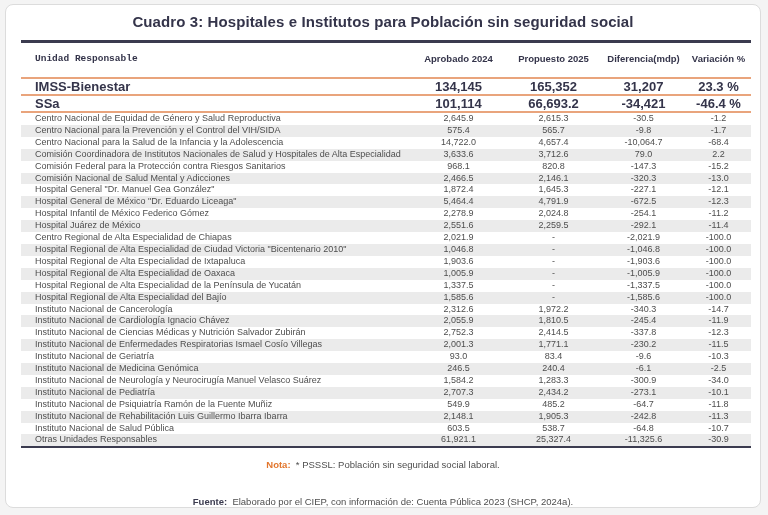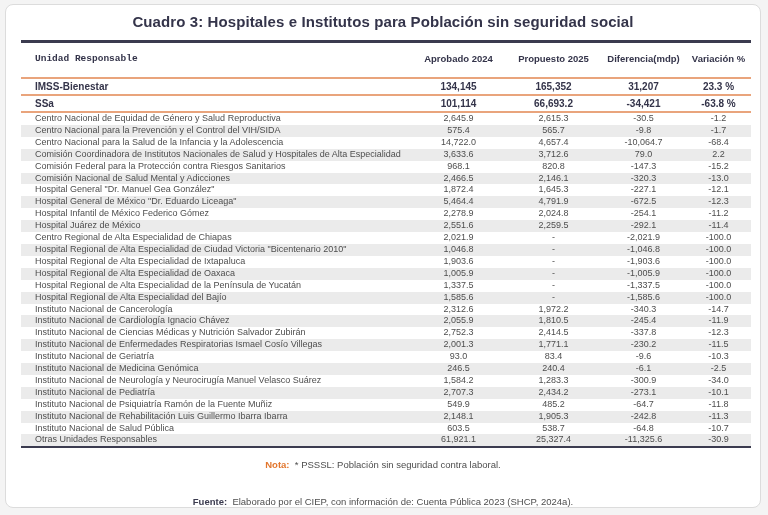--- a/index.html
+++ b/index.html
@@ -28,21 +28,21 @@
   col.c-aprobado{width:95px;}
   col.c-propuesto{width:95px;}
   col.c-diferencia{width:85px;}
   col.c-variacion{width:65px;}
   thead th{
     font-size:9.5px;font-weight:bold;color:#34344a;
     padding:10px 2px 13px 2px;text-align:center;white-space:nowrap;
   }
   thead th:first-child{text-align:left;padding-left:14px;font-family:Liberation Mono, monospace;}
   tbody.summary td{
-    font-size:10px;font-weight:bold;color:#34344a;
+    font-size:13px;font-weight:bold;color:#34344a;
     line-height:15px;padding:0 2px;text-align:center;white-space:nowrap;
   }
   tbody.summary td:first-child{text-align:left;padding-left:14px;}
   tbody.summary tr{border-top:2px solid #e9a47c;}
   tbody.summary tr:last-child{border-bottom:2px solid #e9a47c;}
   tbody.data td{
     font-size:9px;color:#4e4e4e;line-height:11.9px;
     padding:0 2px;text-align:center;white-space:nowrap;
     overflow:hidden;text-overflow:ellipsis;
   }
@@ -84,21 +84,21 @@
           <td>134,145</td>
           <td>165,352</td>
           <td>31,207</td>
           <td>23.3 %</td>
         </tr>
         <tr>
           <td>SSa</td>
           <td>101,114</td>
           <td>66,693.2</td>
           <td>-34,421</td>
-          <td>-63.8 %</td>
+          <td>-46.4 %</td>
         </tr>
       </tbody>
     <tbody class="data" id="data-body">
         <tr>
           <td>Centro Nacional de Equidad de Género y Salud Reproductiva</td>
           <td>2,645.9</td>
           <td>2,615.3</td>
           <td>-30.5</td>
           <td>-1.2</td>
         </tr>
@@ -288,16 +288,16 @@
           <td>Otras Unidades Responsables</td>
           <td>61,921.1</td>
           <td>25,327.4</td>
           <td>-11,325.6</td>
           <td>-30.9</td>
         </tr>
       </tbody>
   </table>
 
   <div class="footer">
-    <div class="nota-line"><span class="nota-label">Nota:</span>&nbsp; <span class="text">* PSSSL: Población sin seguridad contra laboral.</span></div>
+    <div class="nota-line"><span class="nota-label">Nota:</span>&nbsp; <span class="text">* PSSSL: Población sin seguridad social laboral.</span></div>
     <div class="fuente-line"><span class="fuente-label">Fuente:</span>&nbsp; <span class="text">Elaborado por el CIEP, con información de: Cuenta Pública 2023 (SHCP, 2024a).</span></div>
   </div>
 </div>
 
 </body></html>

